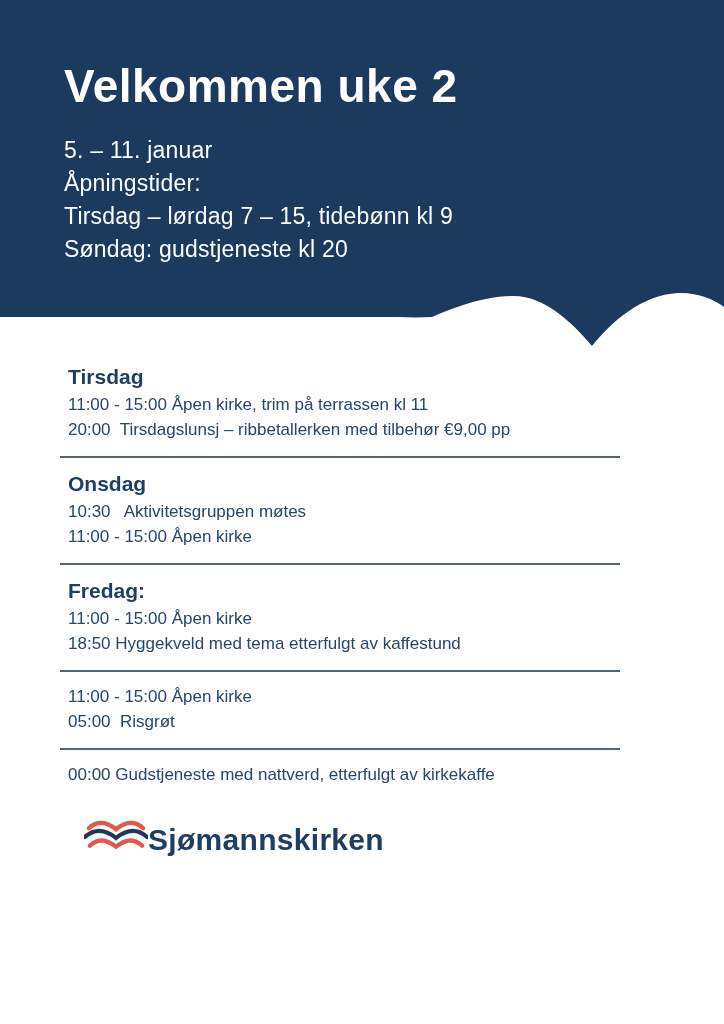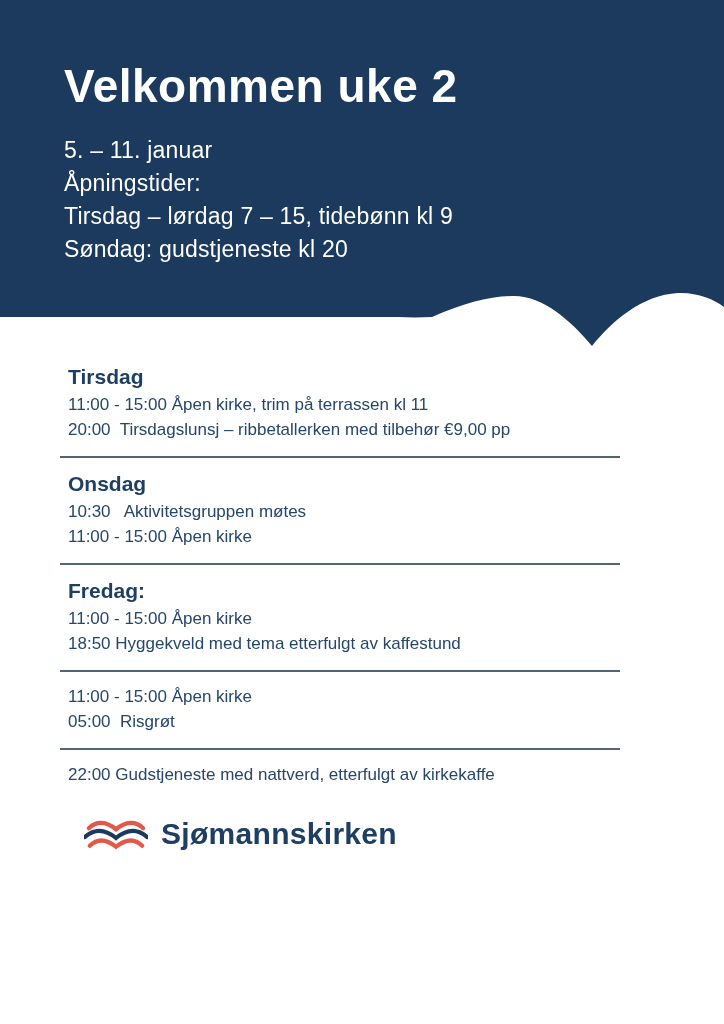--- a/index.html
+++ b/index.html
@@ -64,21 +64,21 @@
   .divider{
     width:560px;
     height:2px;
     background:var(--divider);
     border:none;
     margin:14px 0 12px 0;
   }
 
   
   .footer{margin-top:30px;padding-left:84px;}
-  .logo{display:flex;align-items:flex-start;gap:13px;}
+  .logo{display:flex;align-items:flex-end;}
   .logo-icon{display:block;}
   .logo-text{
     font-size:30px;
     font-weight:600;
     letter-spacing:0.3px;
     color:var(--text-navy);
   }
 </style>
 </head>
 <body>
@@ -136,21 +136,21 @@
     <section class="section">
       <div>
           <div class="entry">11:00 - 15:00 Åpen kirke</div>
           <div class="entry">05:00  Risgrøt</div>
         </div>
       <div class="divider"></div>
     </section>
 
     <section class="section">
       <div>
-          <div class="entry">22:00 Gudstjeneste med nattverd, etterfulgt av kirkekaffe</div>
+          <div class="entry">00:00 Gudstjeneste med nattverd, etterfulgt av kirkekaffe</div>
         </div>
 
     </section>
   </main>
 
   <footer class="footer">
     <div class="logo">
       <svg class="logo-icon" width="64" height="40" viewBox="0 0 66 40" fill="none" aria-hidden="true">
         <path d="M5 11 C13 3 23 4 33 12 C43 4 53 3 61 11" stroke="#e4584a" stroke-width="4.4" stroke-linecap="round"></path>
         <path d="M1 20 C11 11 22 12 33 21 C44 12 55 11 65 20" stroke="#1b3a5e" stroke-width="4.4" stroke-linecap="round"></path>

